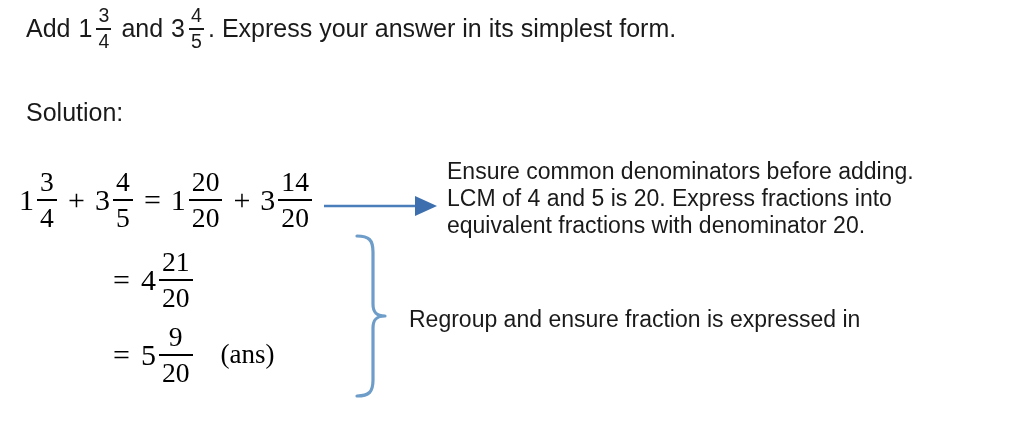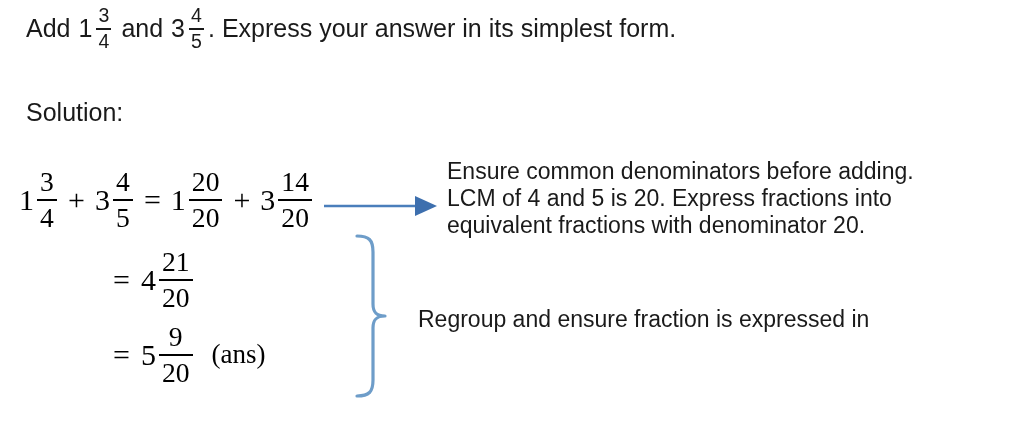--- a/index.html
+++ b/index.html
@@ -77,21 +77,21 @@
     display: flex;
     align-items: center;
     font-family: "Liberation Serif", serif;
     font-size: 30px;
     line-height: 1;
     white-space: nowrap;
   }
   .eq-row .whole { margin: 0 1px; }
   .eq-row .op { margin: 0 9px; }
   .eq-row .eq-sign { margin-right: 10px; }
-  .eq-row .ans-tag { margin-left: 17px; font-size: 27px; }
+  .eq-row .ans-tag { margin-left: 26px; font-size: 27px; }
 
   
   .frac-math {
     display: inline-flex;
     flex-direction: column;
     align-items: center;
     justify-content: center;
     line-height: 1;
     margin: 0 2px;
     font-size: 0.92em;
@@ -112,21 +112,21 @@
 
   
   .annotation {
     position: absolute;
     font-family: "Liberation Sans", sans-serif;
     color: #1a1a1a;
     font-size: 23px;
     line-height: 27px;
   }
   #annotation-1 { left: 447px; top: 158px; width: 580px; }
-  #annotation-2 { left: 418px; top: 306px; width: 600px; }
+  #annotation-2 { left: 409px; top: 306px; width: 600px; }
   .annotation .ann-line { display: block; white-space: nowrap; }
 
   
   #arrow-connector { left: 322px; top: 190px; }
   #brace-connector { left: 352px; top: 232px; }
 </style>
 </head>
 <body>
 
 <div class="abs prose" id="question-line">

